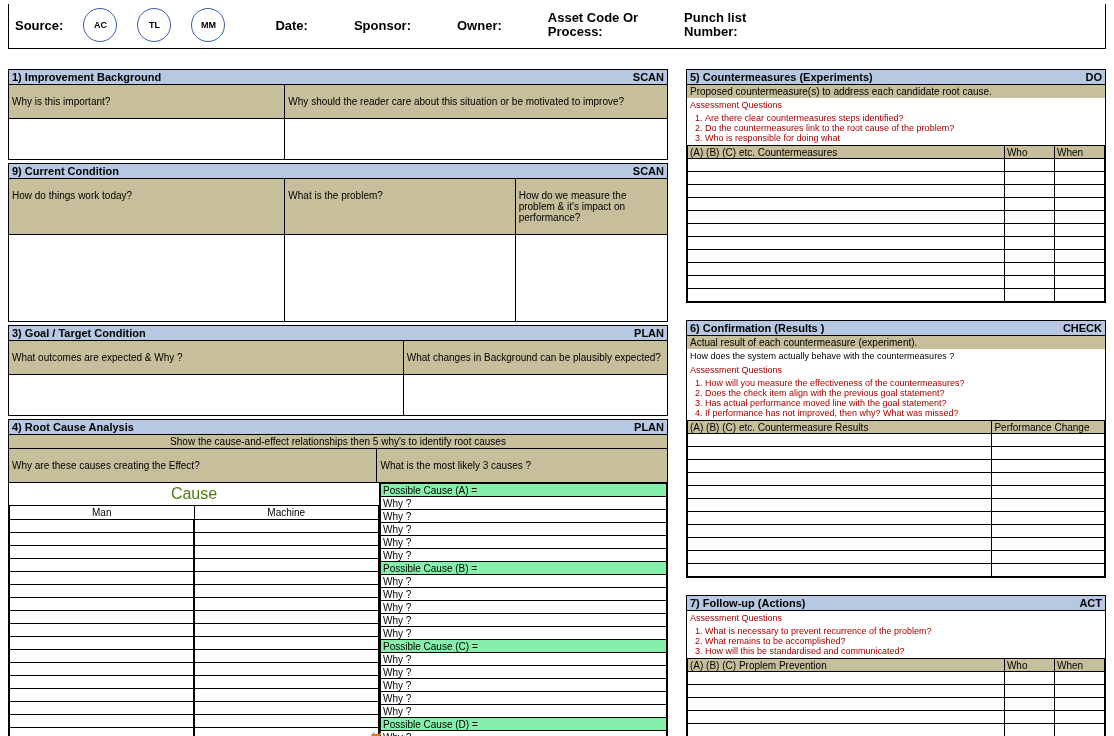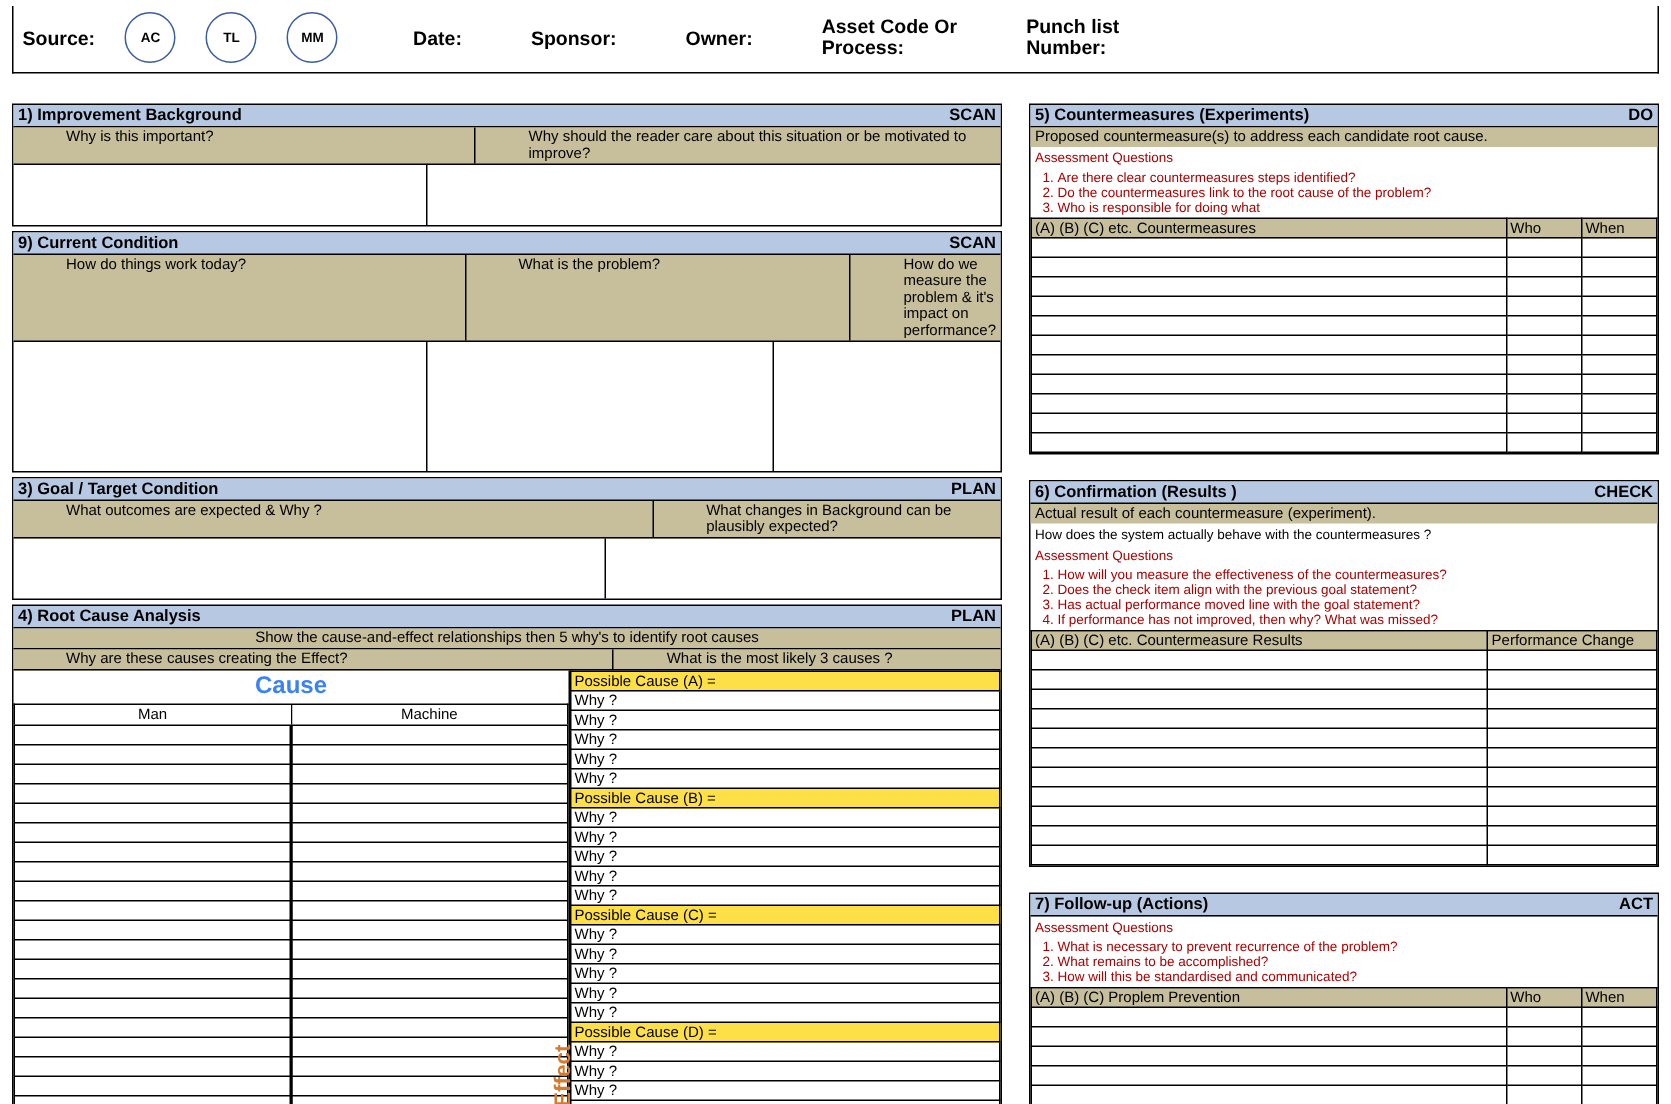--- a/index.html
+++ b/index.html
@@ -68,23 +68,22 @@
     display: flex;
     justify-content: space-between;
   }
   .tan-row {
     display: flex;
     background: #c7be9b;
     border-bottom: 1px solid #000;
     font-size: 10px;
   }
   .tan-row > div {
-    padding: 1px 3px;
+    padding: 11px 3px;
     border-right: 1px solid #000;
-    margin-left: 32px;
   }
   .tan-row > div:last-child { border-right: none; }
   .body-gap { height: 52px; display:flex; }
   .body-gap > div { border-right:1px solid #000; }
   .body-gap > div:last-child { border-right:none; }
 
   .subnote {
     font-size: 9px;
     padding: 2px 3px;
     color: #a00;
@@ -110,21 +109,21 @@
     display:flex;
     position:relative;
   }
   .fish-left {
     width: 370px;
     position: relative;
     padding-top: 0;
   }
   .fish-right { flex:1; border-left:1px solid #000; }
   .cause-label {
-    color:#3b82f6; font-weight:bold; font-size:16px;
+    color:#4d7c0f; font-weight:normal; font-size:16px;
     text-align:center; margin: 2px 0 2px 0;
   }
   .effect-label {
     position:absolute;
     left: 358px;
     bottom: 30px;
     color:#d97a2a;
     font-weight:bold;
     font-size:15px;
     transform: rotate(-90deg);
@@ -164,21 +163,21 @@
     border-top:none;
   }
   .fish-footers > div {
     flex:1; text-align:center; font-size:10px;
     border-right:1px solid #000;
     padding:1px 0;
     background:#fff;
   }
   .fish-footers > div:last-child{border-right:none;}
 
-  .why-table td.lbl { background:#fde047; }
+  .why-table td.lbl { background:#86efac; }
   .center-note {
     text-align:center; font-size:10px;
     background:#c7be9b;
     border-bottom:1px solid #000;
     padding:1px 0;
   }
   .tan-full {
     background:#c7be9b;
     font-size:10px;
     padding:1px 3px;

